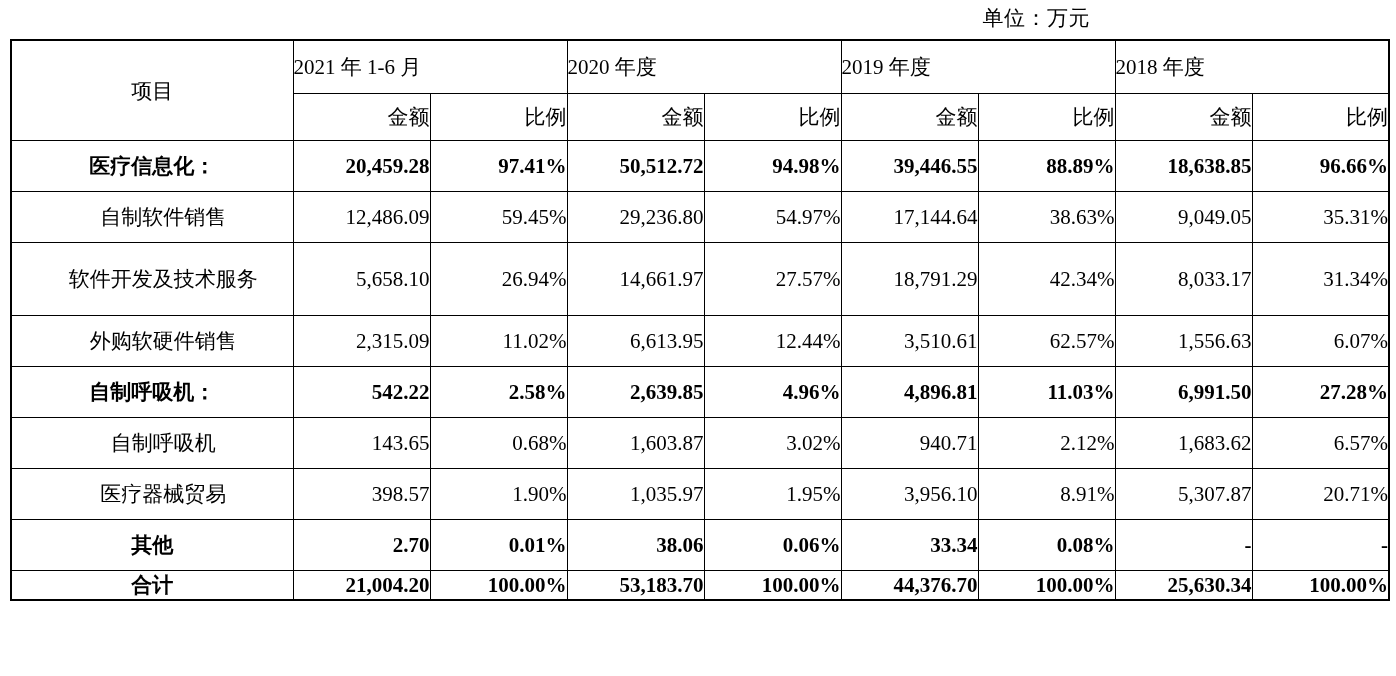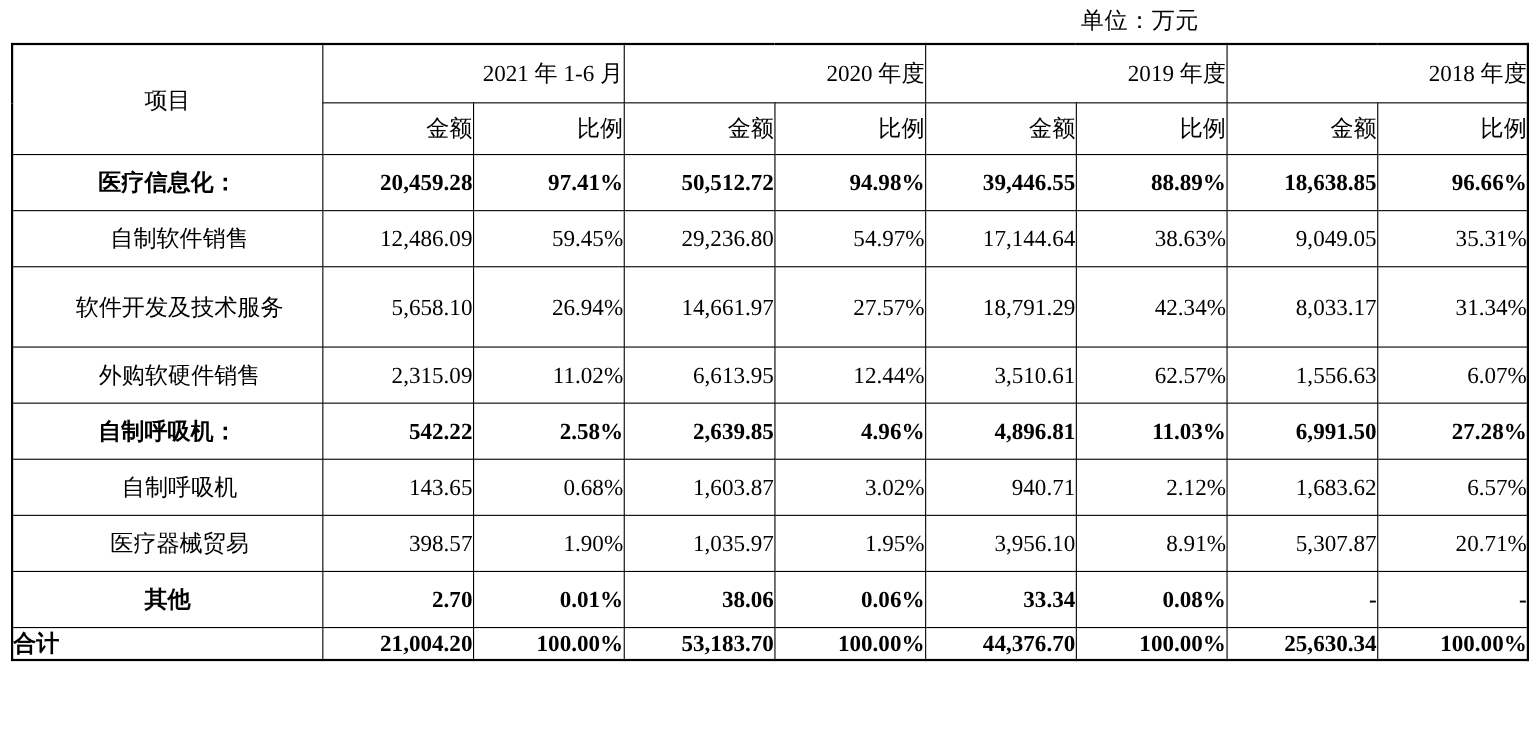--- a/index.html
+++ b/index.html
@@ -41,21 +41,21 @@
   table.main-table th,
   table.main-table td {
     border: 1px solid #000;
     padding: 0;
     font-size: 21px;
     font-weight: normal;
     vertical-align: middle;
   }
   
   .hdr {
-    text-align: right;
+    text-align: left;
     font-weight: bold;
     height: 52px;
     background: #fff;
   }
   .hdr-item {
     text-align: center;
     font-weight: normal;
     font-size: 23px;
     margin-left: 36px;
   }
@@ -77,20 +77,21 @@
     text-align: right;
     padding-right: 10px;
   }
   tr.bold td {
     font-weight: bold;
   }
   tr.total td {
     font-weight: bold;
   }
   td.total-label {
+    text-align: center;
     font-weight: bold;
   }
   .two-line {
     line-height: 1.25;
   }
   
   col.c-item { width: 282px; }
   col.c-amt  { width: 137px; }
   col.c-pct  { width: 137px; }
 </style>

